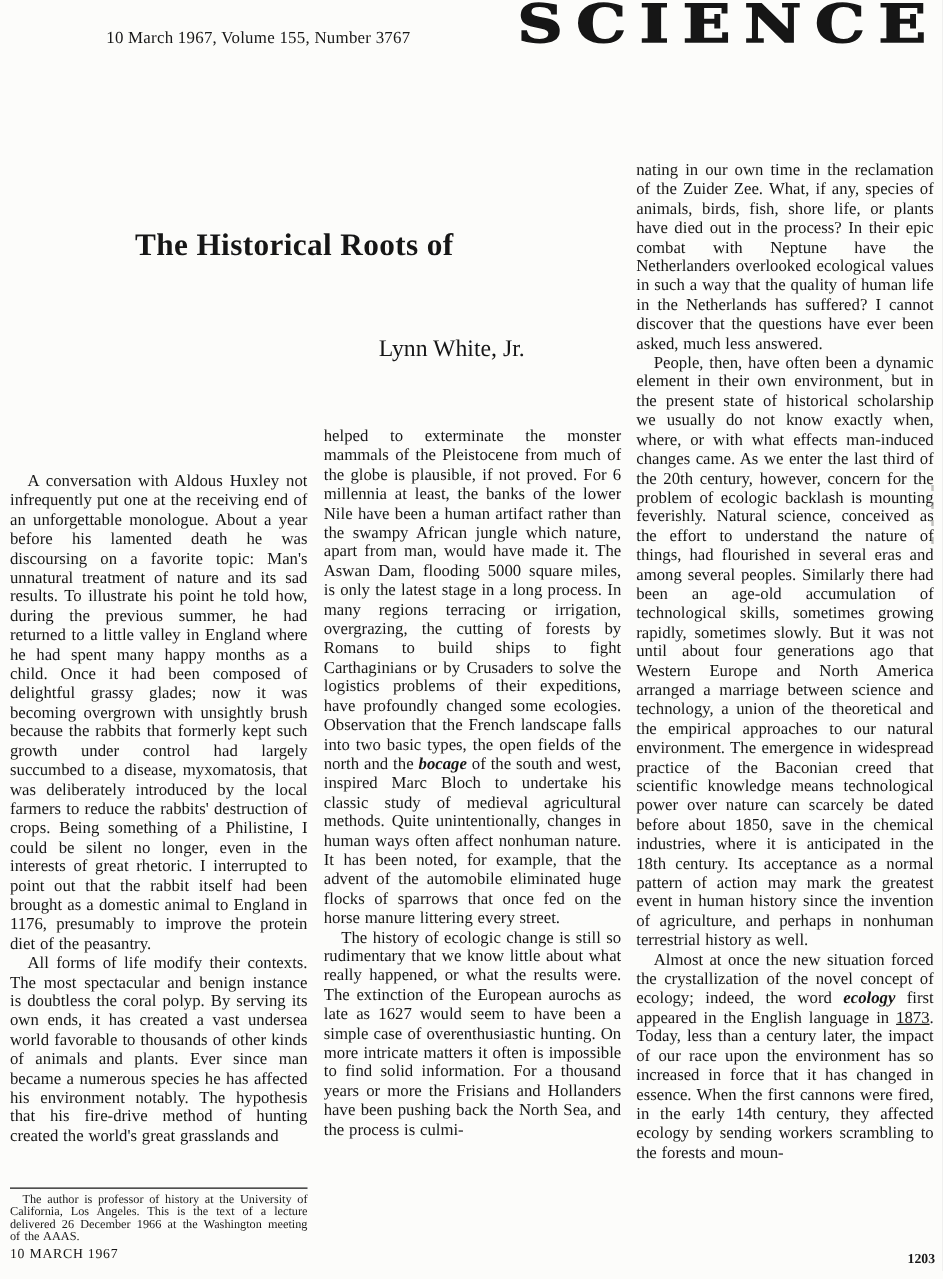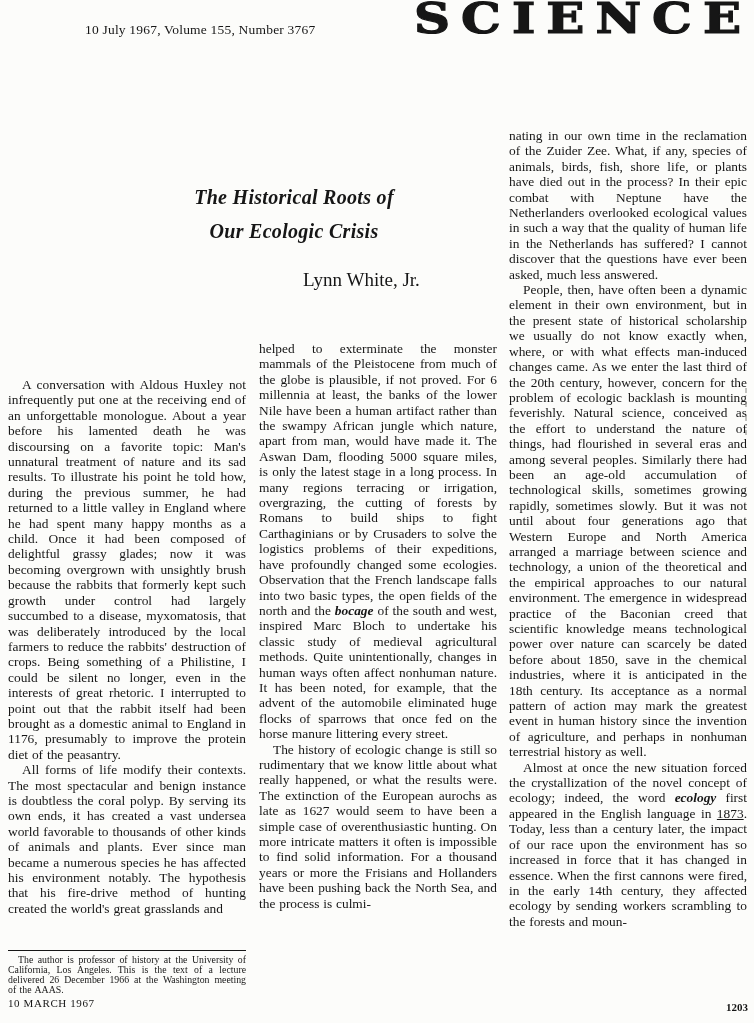--- a/index.html
+++ b/index.html
@@ -10,22 +10,22 @@
   }
   .issue-line{position:absolute;left:85px;top:22px;font-size:13.5px;letter-spacing:.2px;white-space:nowrap;}
   .masthead{
     position:absolute;right:2px;top:-6px;
     font-family:"DejaVu Serif",serif;font-weight:bold;font-size:50px;
     letter-spacing:11px;white-space:nowrap;
     -webkit-text-stroke:1.4px var(--ink,#161616);
     transform:scaleY(.84);transform-origin:top right;
   }
   .title{
-    position:absolute;left:108px;top:180px;width:372px;text-align:center;
-    font-weight:bold;font-size:20px;line-height:34px;letter-spacing:.3px;font-style:italic;
+    position:absolute;left:108px;top:180px;width:372px;text-align:left;
+    font-weight:bold;font-size:25px;line-height:34px;letter-spacing:.3px;
   }
   .author{position:absolute;left:303px;top:269px;width:100px;text-align:center;font-size:19px;white-space:nowrap;}
   .col{
     position:absolute;width:238px;font-size:13.4px;line-height:15.4px;
     text-align:justify;hyphens:auto;-webkit-hyphens:auto;word-spacing:.5px;
   }
   .col p{margin:0;}
   .col p.indent{text-indent:14px;}
   .col1{left:8px;top:341px;height:606px;overflow:hidden;margin-top:36px;}
   .col2{left:259px;top:341px;height:676px;overflow:hidden;}
@@ -39,26 +39,25 @@
   }
   .footer-left{position:absolute;left:8px;top:997px;font-size:11px;font-weight:normal;letter-spacing:.6px;white-space:nowrap;}
   .footer-right{position:absolute;left:726px;top:1001px;font-size:11px;font-weight:bold;}
   .scan-artifact{position:absolute;left:745px;top:388px;width:2px;height:48px;
     background:repeating-linear-gradient(to bottom,#9a9a96 0 5px,transparent 5px 14px);opacity:.6;}
 </style>
 </head>
 <body>
 
 <div class="page" style="--paper: #fcfcfa; --ink: #161616;">
-  <div class="issue-line">10 July 1967, Volume 155, Number 3767</div>
+  <div class="issue-line">10 March 1967, Volume 155, Number 3767</div>
   <div class="masthead">SCIENCE</div>
 
   <div class="title">
     <div>The Historical Roots of</div>
-    <div>Our Ecologic Crisis</div>
   </div>
   <div class="author">Lynn White, Jr.</div>
 
   <div class="col col1">
       <p class="para indent"><span>A conversation with Aldous Huxley not infrequently put one at the receiving end of an unforgettable monologue. About a year before his lamented death he was discoursing on a favorite topic: Man's unnatural treatment of nature and its sad results. To illustrate his point he told how, during the previous summer, he had returned to a little valley in England where he had spent many happy months as a child. Once it had been composed of delightful grassy glades; now it was becoming overgrown with unsightly brush because the rabbits that formerly kept such growth under control had largely succumbed to a disease, myxomatosis, that was deliberately introduced by the local farmers to reduce the rabbits' destruction of crops. Being something of a Philistine, I could be silent no longer, even in the interests of great rhetoric. I interrupted to point out that the rabbit itself had been brought as a domestic animal to England in 1176, presumably to improve the protein diet of the peasantry.</span></p>
       <p class="para indent"><span>All forms of life modify their contexts. The most spectacular and benign instance is doubtless the coral polyp. By serving its own ends, it has created a vast undersea world favorable to thousands of other kinds of animals and plants. Ever since man became a numerous species he has affected his environment notably. The hypothesis that his fire-drive method of hunting created the world's great grasslands and</span></p>
     </div>
   <div class="col col2">
       <p class="para"><span>helped to exterminate the monster mammals of the Pleistocene from much of the globe is plausible, if not proved. For 6 millennia at least, the banks of the lower Nile have been a human artifact rather than the swampy African jungle which nature, apart from man, would have made it. The Aswan Dam, flooding 5000 square miles, is only the latest stage in a long process. In many regions terracing or irrigation, overgrazing, the cutting of forests by Romans to build ships to fight Carthaginians or by Crusaders to solve the logistics problems of their expeditions, have profoundly changed some ecologies. Observation that the French landscape falls into two basic types, the open fields of the north and the </span><span class="it">bocage</span><span> of the south and west, inspired Marc Bloch to undertake his classic study of medieval agricultural methods. Quite unintentionally, changes in human ways often affect nonhuman nature. It has been noted, for example, that the advent of the automobile eliminated huge flocks of sparrows that once fed on the horse manure littering every street.</span></p>
       <p class="para indent"><span>The history of ecologic change is still so rudimentary that we know little about what really happened, or what the results were. The extinction of the European aurochs as late as 1627 would seem to have been a simple case of overenthusiastic hunting. On more intricate matters it often is impossible to find solid information. For a thousand years or more the Frisians and Hollanders have been pushing back the North Sea, and the process is culmi-</span></p>

